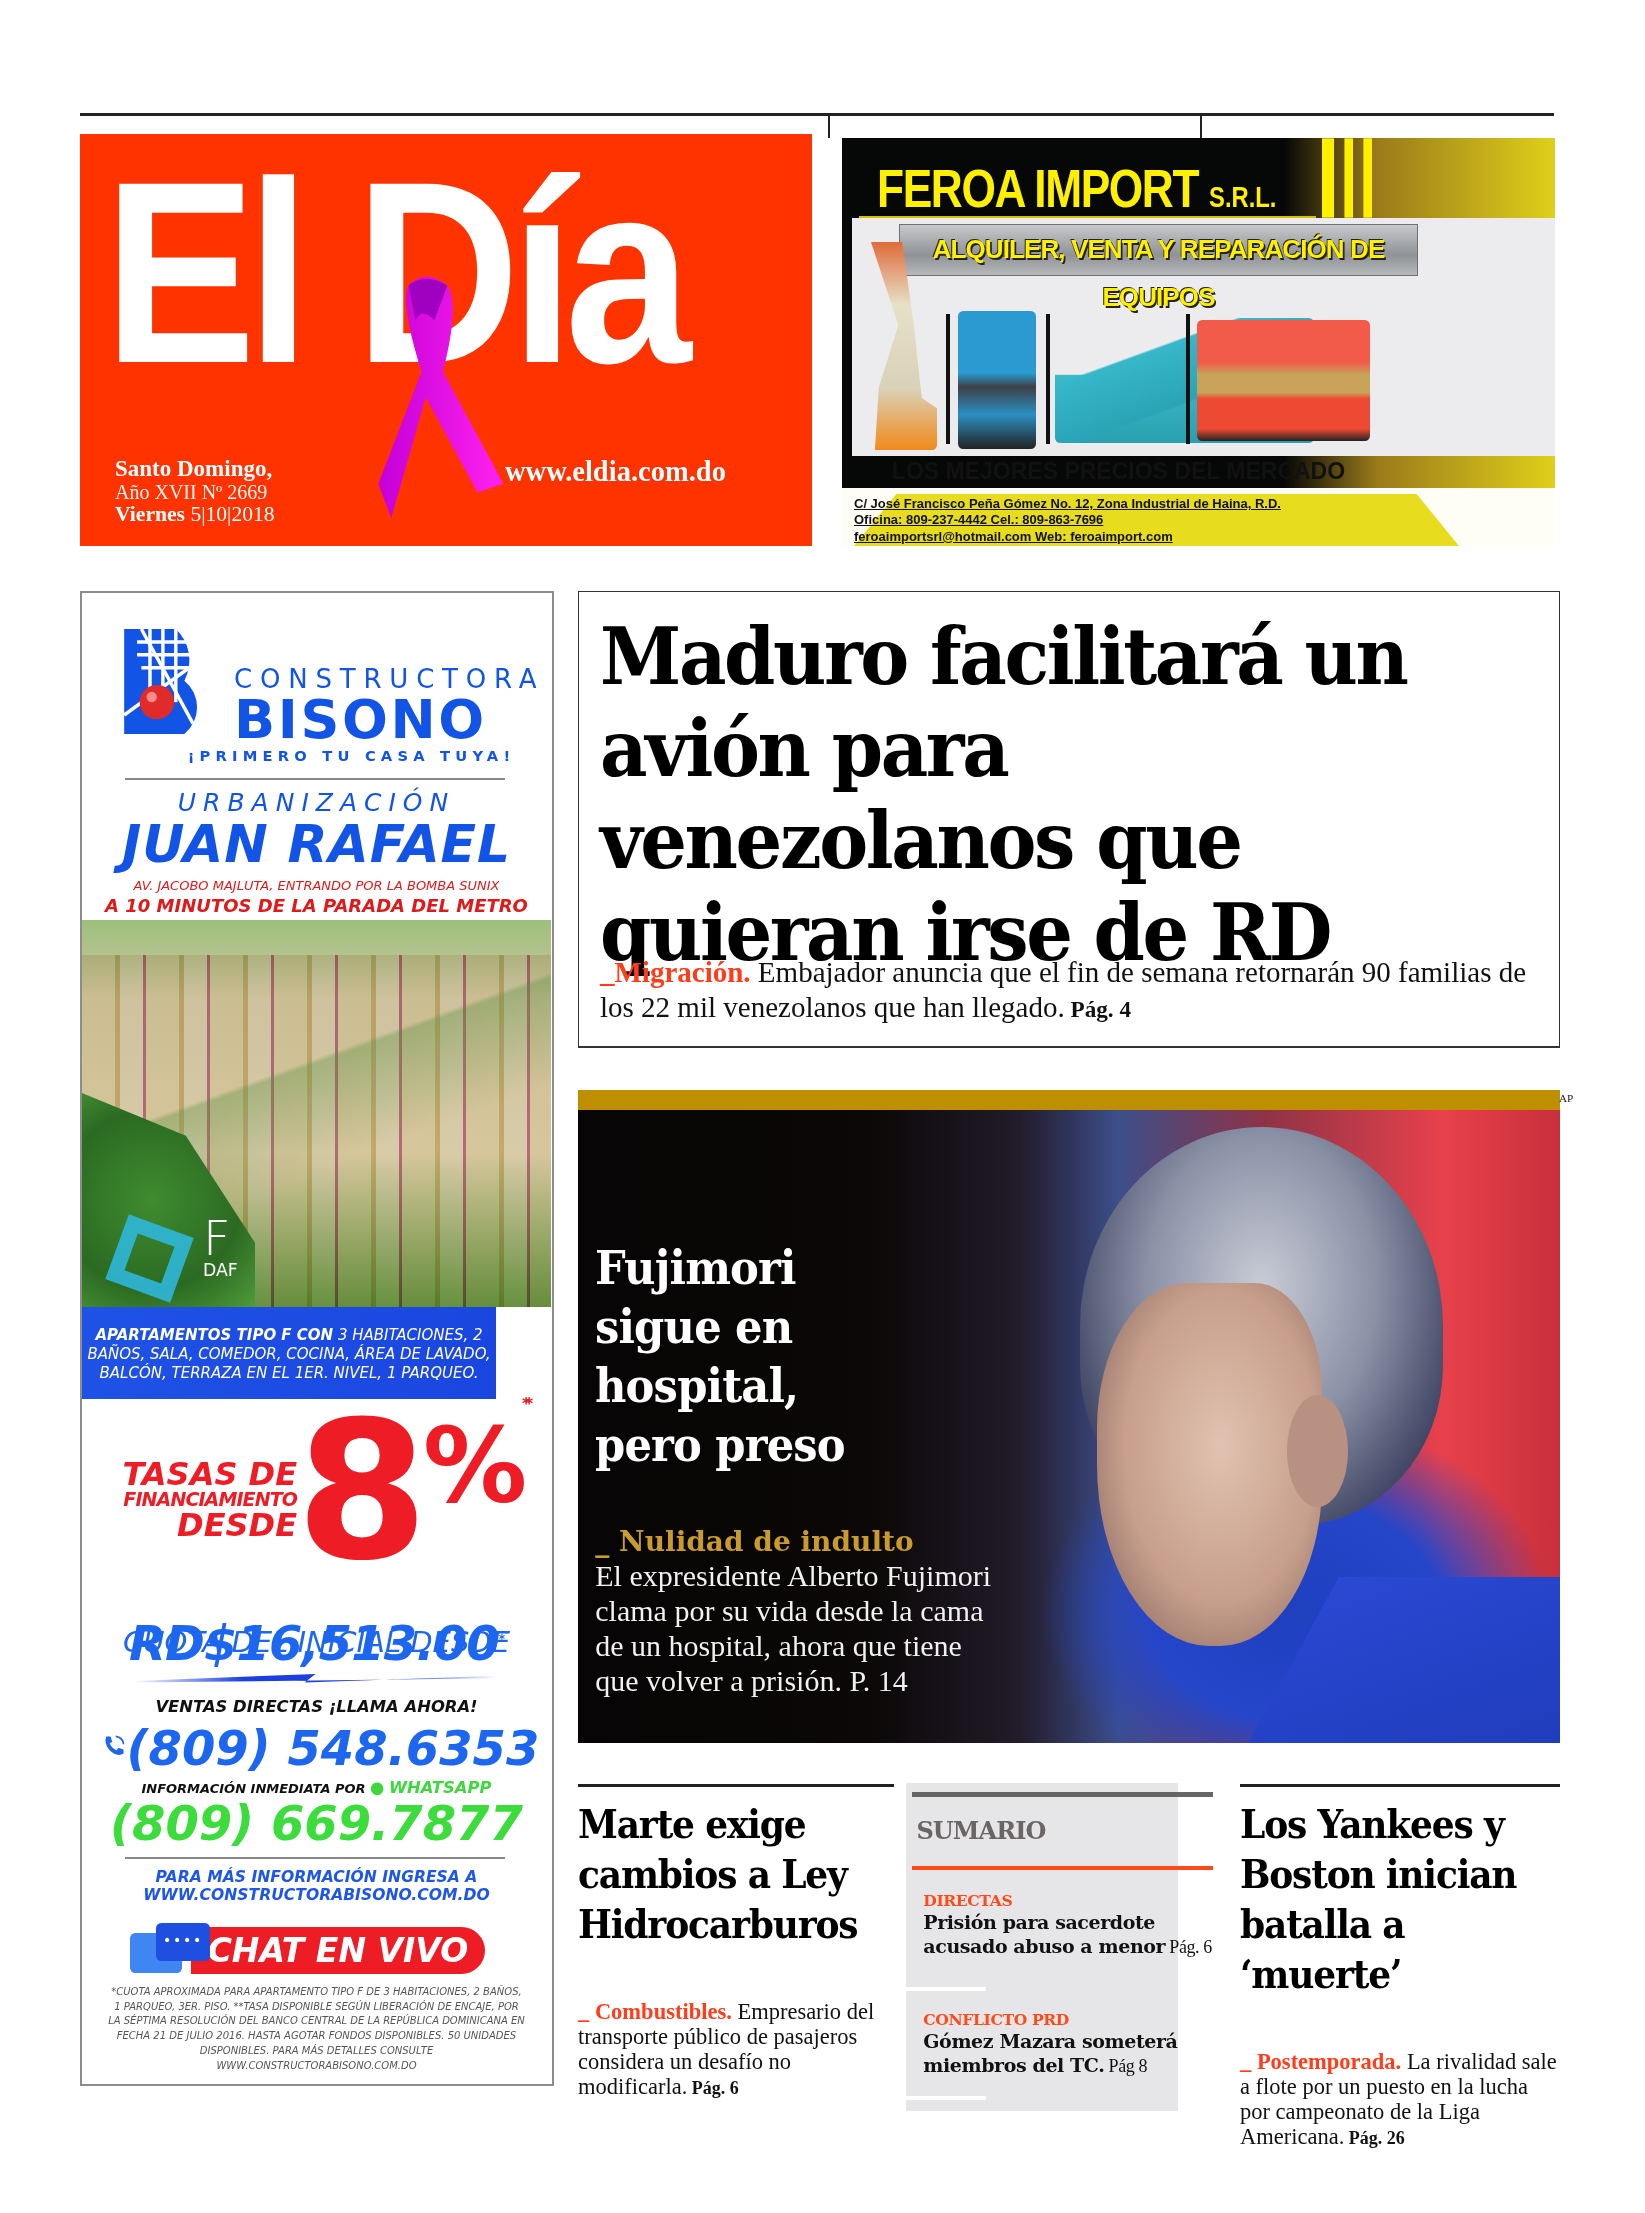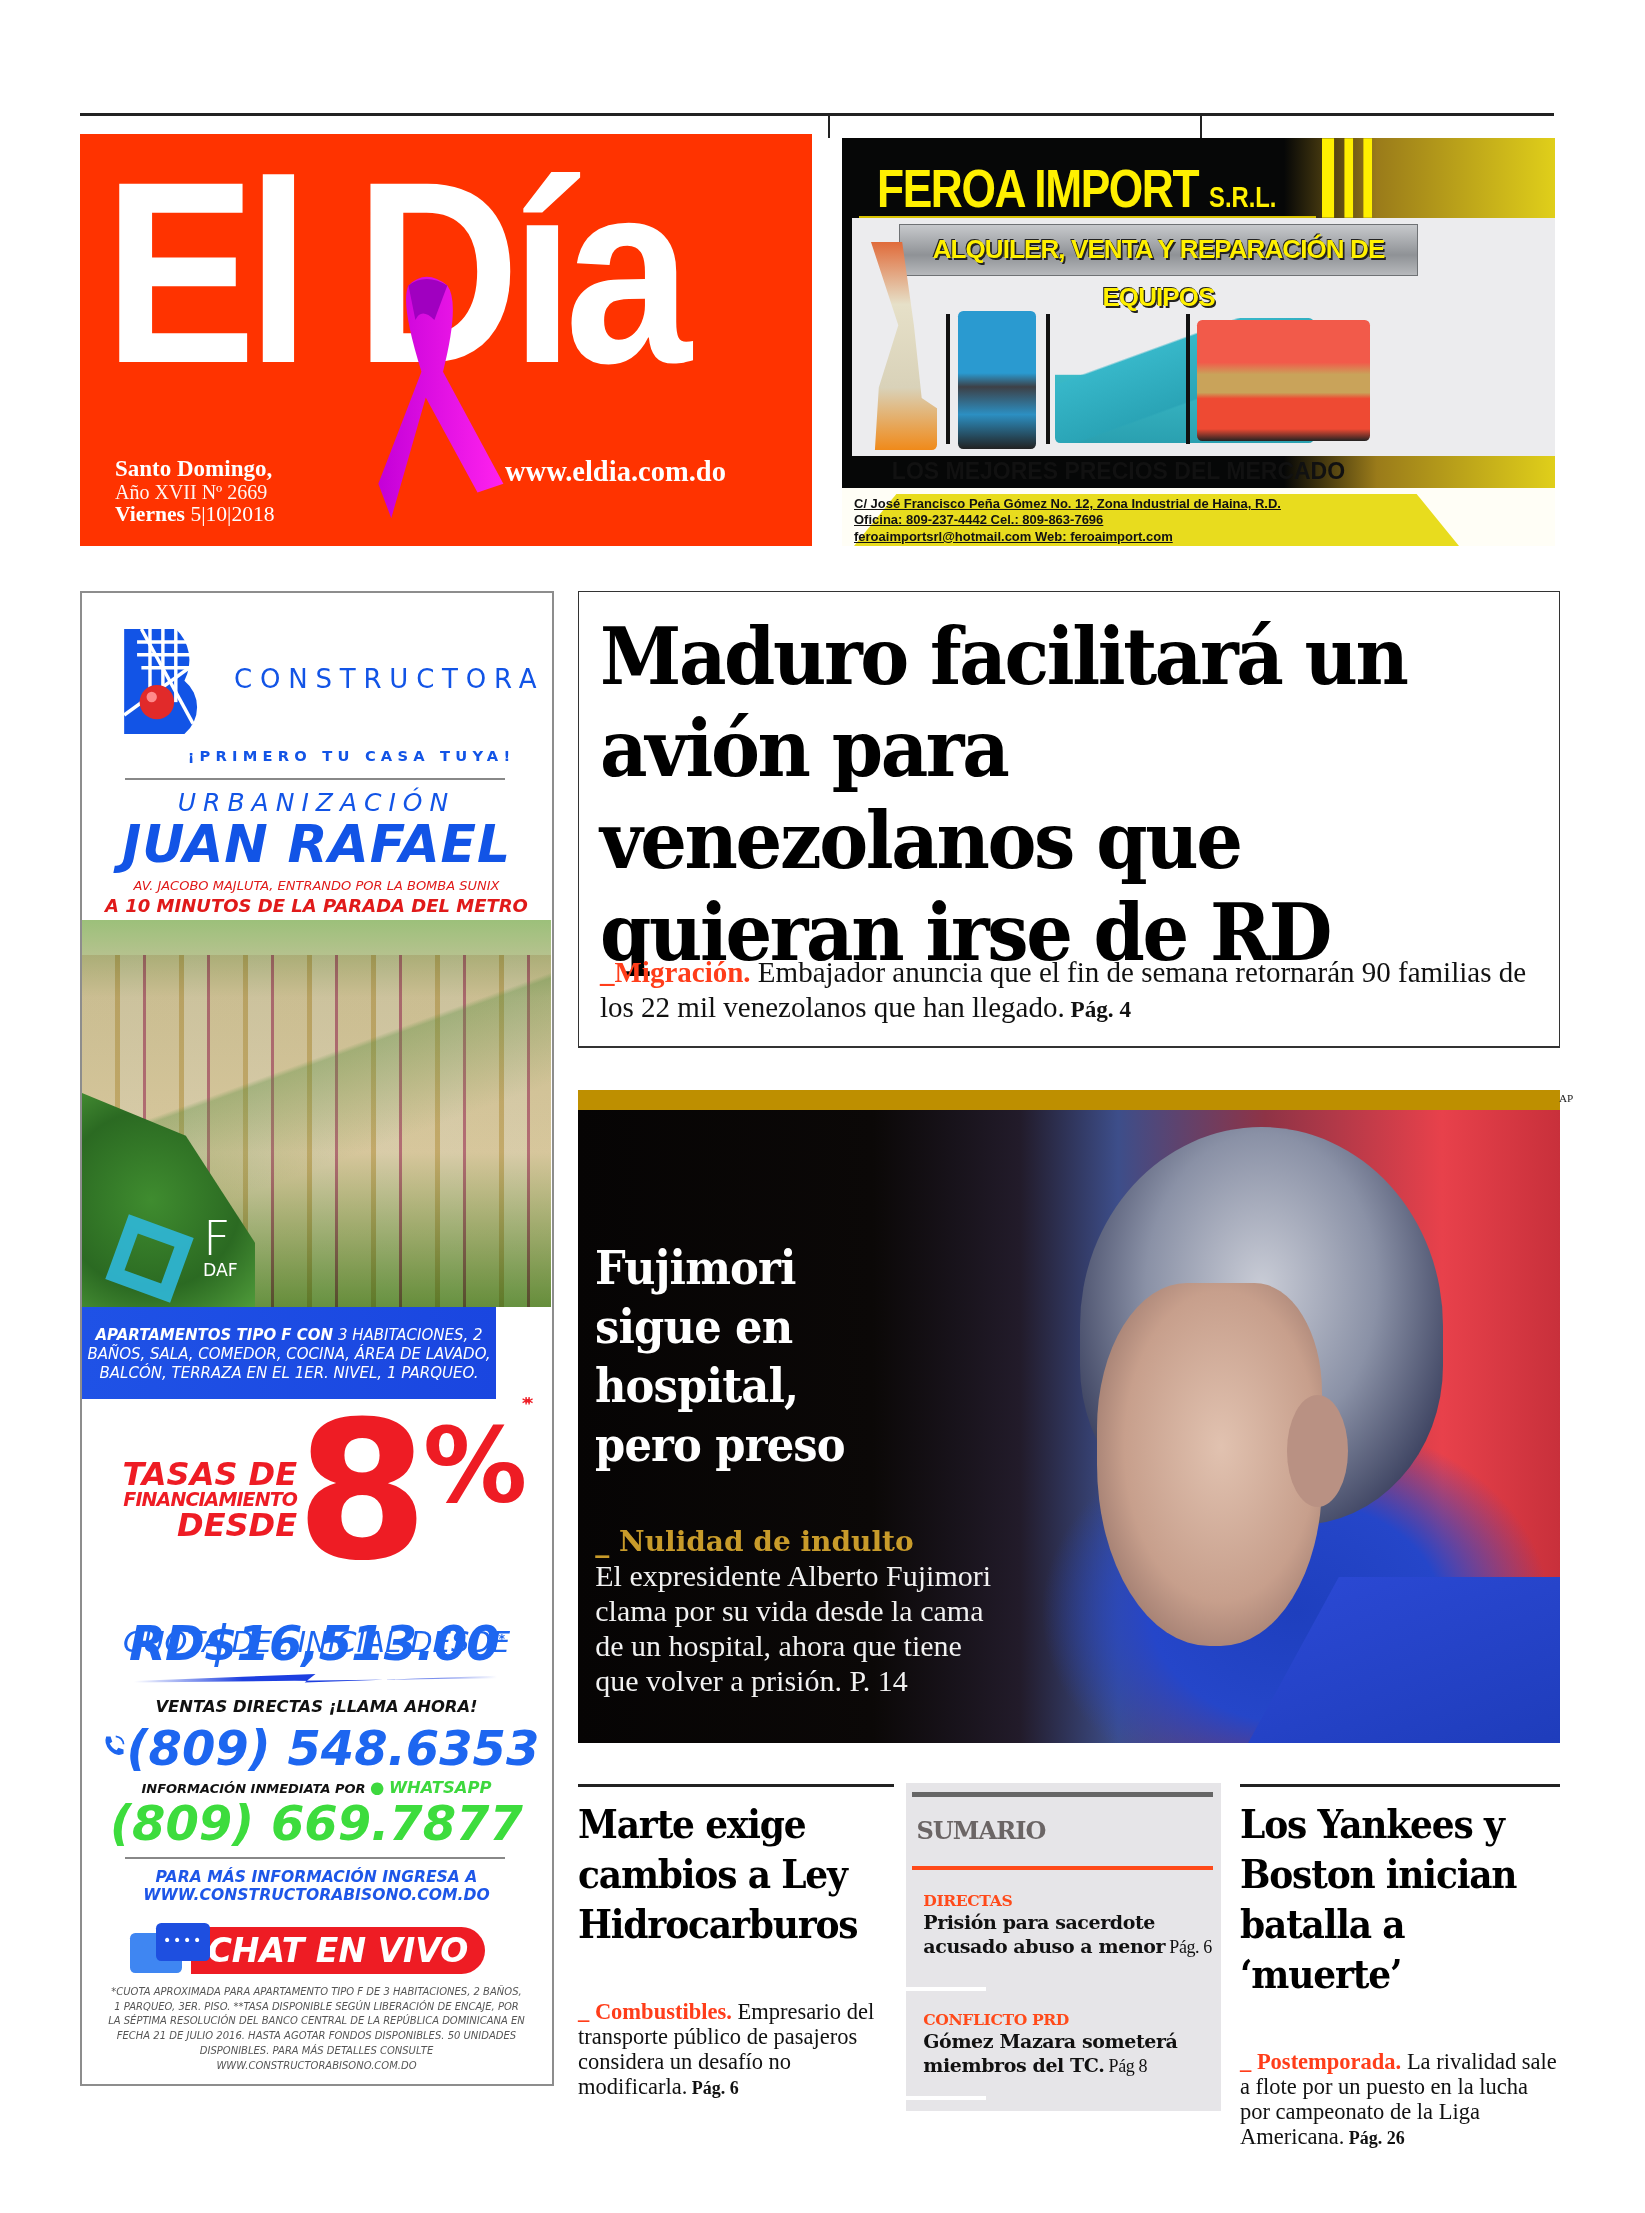--- a/index.html
+++ b/index.html
@@ -105,21 +105,21 @@
   .photo .ear { left: 709px; top: 285px; width: 61px; height: 112px; border-radius: 50%; background: #b99183; }
   .photo .jacket { left: 657px; top: 467px; width: 346px; height: 190px; background: linear-gradient(160deg,#2c4ad6,#1d3bb8); clip-path: polygon(30% 0,100% 0,100% 100%,0 100%); }
   .photo .headline { left: 17.3px; top: 128px; font-family: "DejaVu Serif", serif; font-weight: 700; font-size: 47px; line-height: 59px; color: #fff; letter-spacing: -0.9px; transform: scaleX(0.92); transform-origin: left top; }
   .photo .kicker { left: 17.3px; top: 415px; font-family: "DejaVu Serif", serif; font-weight: 700; font-size: 28px; color: #c89b2a; }
   .photo .body { left: 17.3px; top: 448px; width: 398px; font-family: "Liberation Serif", serif; font-size: 30px; line-height: 35px; color: #f1f1f1; }
 
   
   .rule { height: 2.6px; background: #222; }
   .story-h { font-family: "DejaVu Serif", serif; font-weight: 700; font-size: 40px; line-height: 50px; color: #000; letter-spacing: -1.3px; transform: scaleX(0.9); transform-origin: left top; }
   .story-d { font-family: "Liberation Serif", serif; font-size: 22.5px; line-height: 25px; color: #111; }
-  .sumario { left: 906px; top: 1783px; width: 315px; height: 328px; background: #e6e5e8; }
+  .sumario { left: 906px; top: 1783px; width: 272px; height: 328px; background: #e6e5e8; }
   .sumario .bar { position: absolute; left: 6px; top: 8.6px; width: 301px; height: 5.2px; background: #666; }
   .sumario .title { position: absolute; left: 10.4px; top: 33px; font-family: "DejaVu Serif", serif; font-weight: 700; font-size: 24px; color: #6b6565; letter-spacing: -0.9px; }
   .sumario .obar { position: absolute; left: 6px; top: 83px; width: 301px; height: 3.5px; background: #ff4a1a; }
   .sumario .item { position: absolute; left: 17.3px; width: 294px; }
   .sumario .cat { font-family: "DejaVu Serif", serif; font-weight: 700; font-size: 15.6px; color: #ff4a1a; letter-spacing: -0.4px; }
   .sumario .txt { font-family: "DejaVu Serif", serif; font-weight: 700; font-size: 19px; line-height: 24px; color: #111; letter-spacing: -0.4px; }
   .sumario .txt .p { font-weight: 400; font-family: "Liberation Serif", serif; font-size: 18px; }
   .sumario .wline { position: absolute; left: 0; width: 80px; height: 4.3px; background: #fff; }
 </style>
 </head>
@@ -188,20 +188,21 @@
         <line x1="45" y1="0" x2="45" y2="80"></line>
         <line x1="60" y1="0" x2="60" y2="85"></line>
       <line x1="15" y1="15" x2="90" y2="15"></line>
         <line x1="15" y1="30" x2="95" y2="30"></line>
         <line x1="20" y1="45" x2="95" y2="45"></line>
     </g>
     <circle cx="38" cy="85" r="20" fill="#e12a2a"></circle>
       <circle cx="32" cy="79" r="6" fill="#ff8a8a"></circle>
   </svg>
   <div class="abs bis-cons">CONSTRUCTORA</div>
+  <div class="abs bis-name">BISONO</div>
   <div class="abs bis-tag">¡PRIMERO TU CASA TUYA!</div>
   <div class="abs bis-hr"></div>
   <div class="abs bis-urb">URBANIZACIÓN</div>
   <div class="abs bis-jr">JUAN RAFAEL</div>
   <div class="abs bis-av">AV. JACOBO MAJLUTA, ENTRANDO POR LA BOMBA SUNIX</div>
   <div class="abs bis-min">A 10 MINUTOS DE LA PARADA DEL METRO</div>
 
   <div class="abs bis-photo">
     <div class="abs sky"></div>
     <div class="abs trees"></div>

